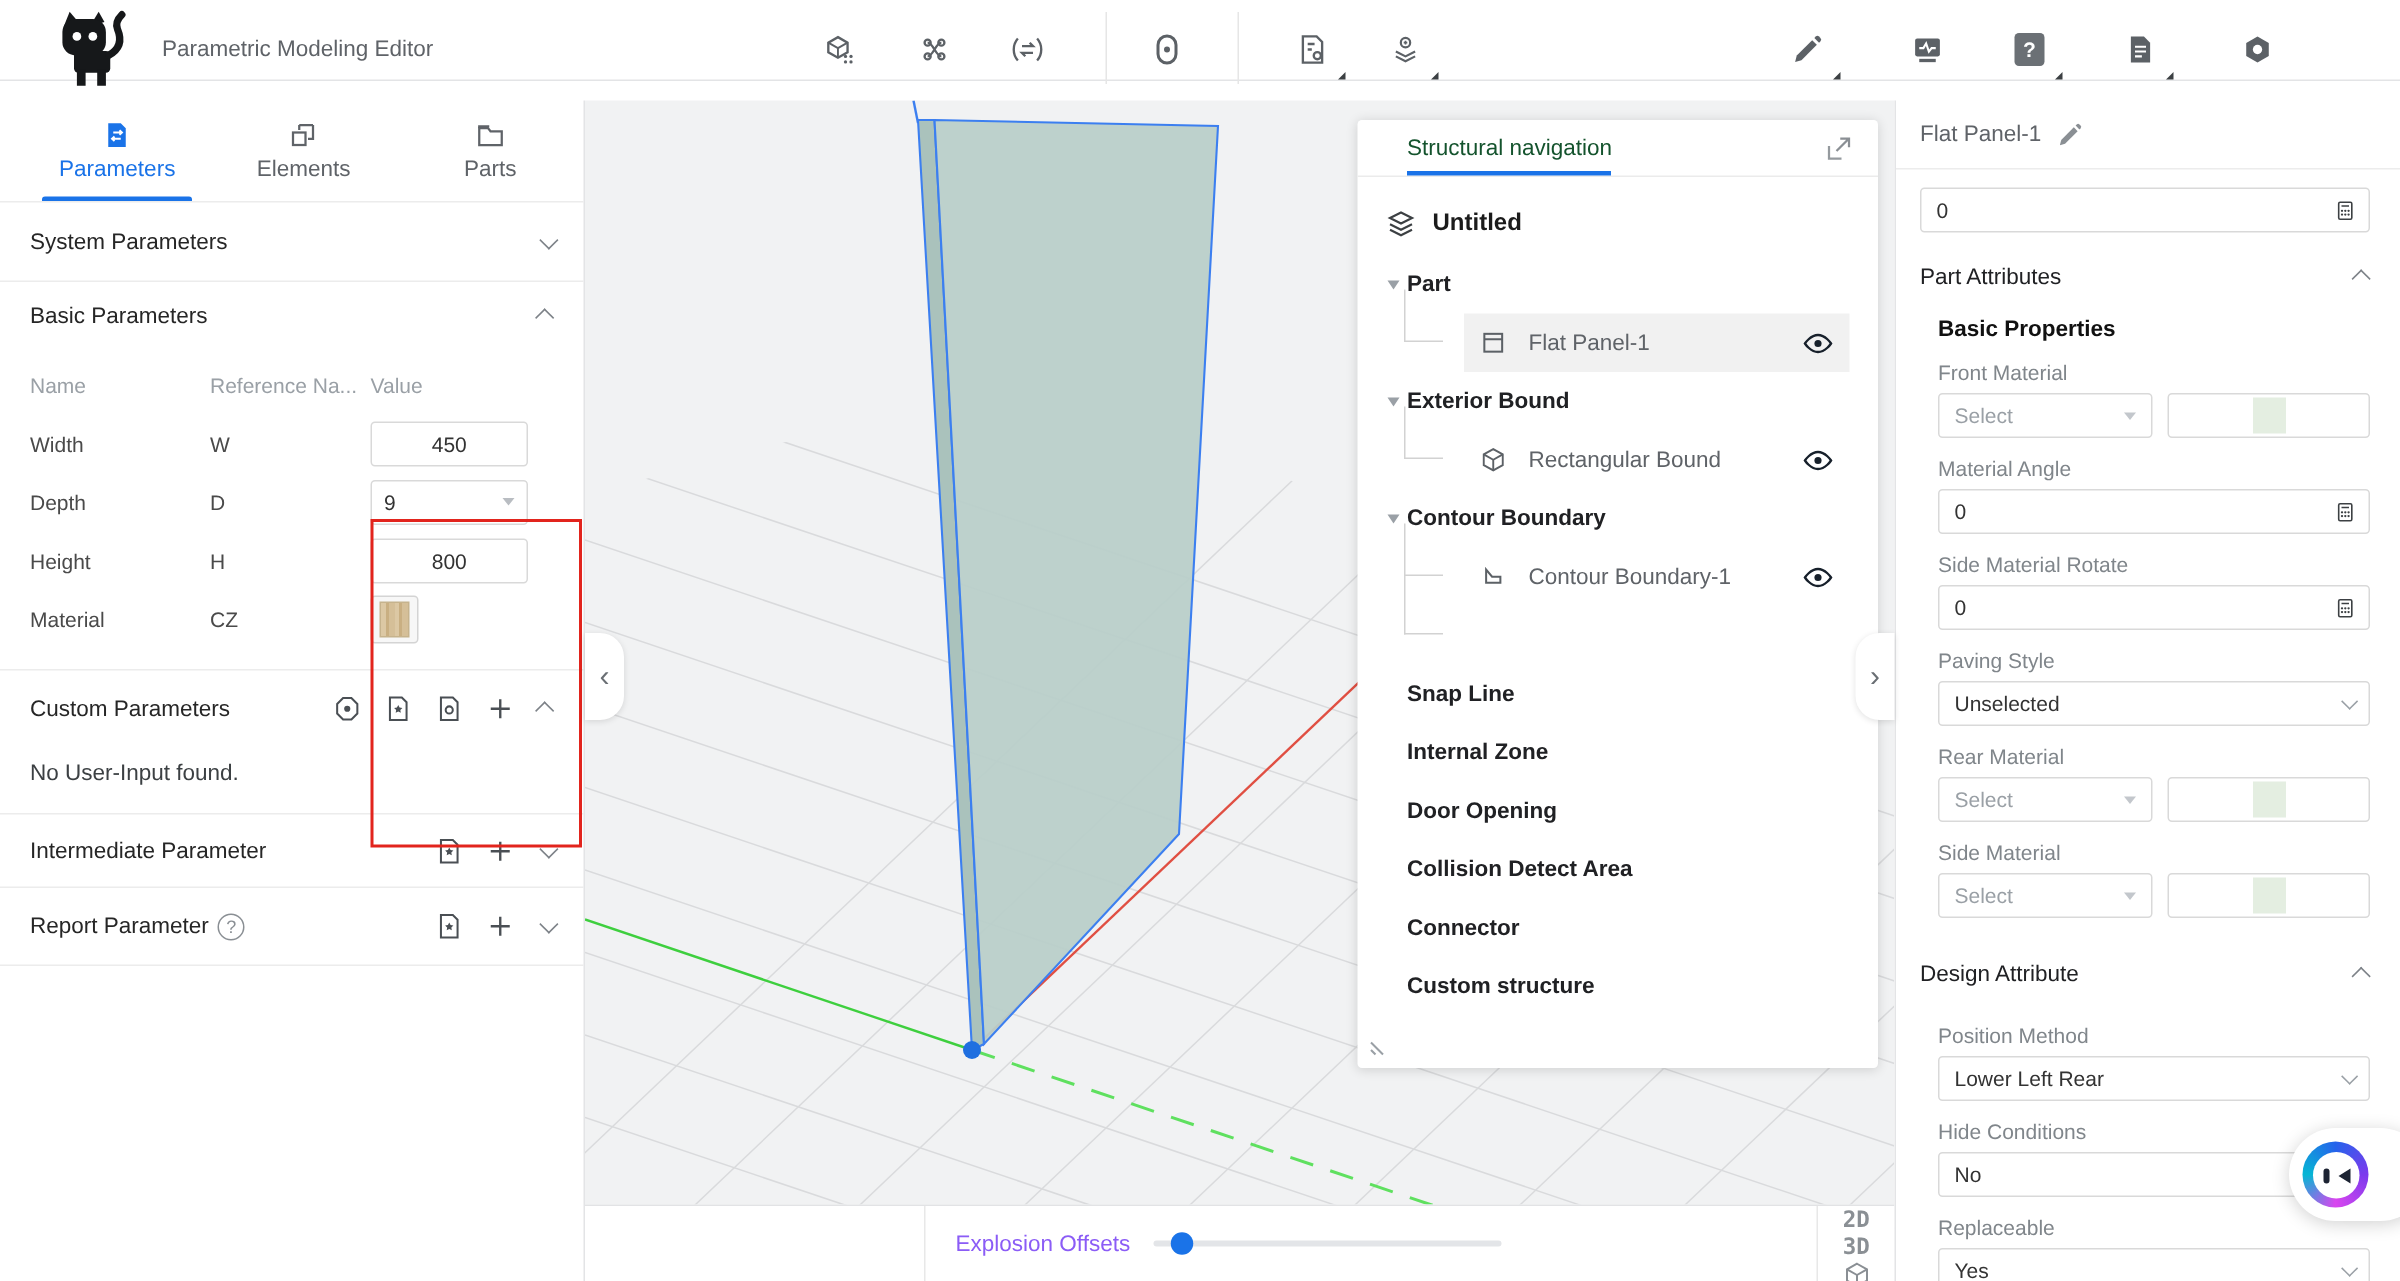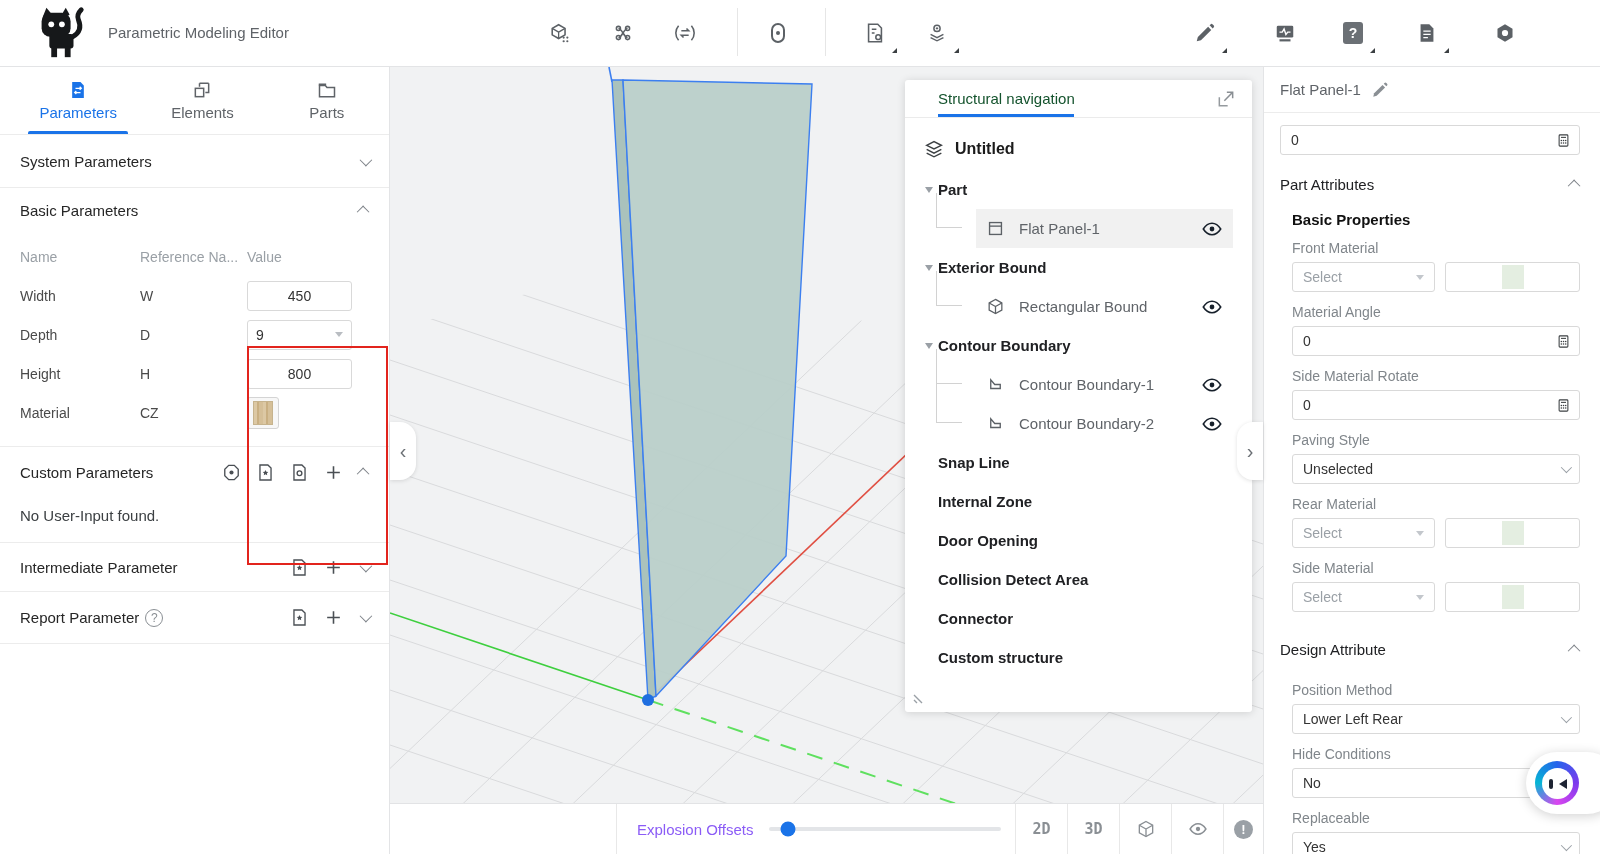--- a/index.html
+++ b/index.html
@@ -1,20 +1,20 @@
 <!DOCTYPE html>
 <html><head>
 <meta charset="utf-8">
 <style>
   * { margin:0; padding:0; box-sizing:border-box; }
   html,body { width:1600px; height:854px; overflow:hidden; background:#fff;
     font-family:"Liberation Sans", sans-serif; color:#3c4043; }
 
   
-  #topbar { position:absolute; left:0; top:0; width:1600px; height:67px; background:#fff;
+  #topbar { position:absolute; left:0; top:0; width:1600px; height:54px; background:#fff;
     border-bottom:1px solid #e3e4e6; z-index:30; }
   #logo { position:absolute; left:30px; top:4px; }
   #app-title { position:absolute; left:108px; top:24px; font-size:15px; color:#5f6368; }
   .tb-ic { position:absolute; top:18px; width:30px; height:30px; display:flex; align-items:center;
     justify-content:center; color:#5c6166; cursor:pointer; }
   .tb-ic svg { width:22px; height:22px; }
   .tb-caret { position:absolute; right:-7px; bottom:-5px; width:0; height:0;
     border-left:5px solid transparent; border-bottom:5px solid #3c4043; }
   .tb-div { position:absolute; top:8px; width:1px; height:48px; background:#e6e6e6; }
   .pill0 { width:14px; height:20px; border:2px solid #5c6166; border-radius:8px; position:relative; }
@@ -78,21 +78,21 @@
 
   
   #bbar { position:absolute; left:0; right:0; bottom:0; height:51px; background:#fff;
     border-top:1px solid #e2e3e5; display:flex; align-items:center; z-index:11; }
   #bbar-spacer { width:227px; align-self:stretch; border-right:1px solid #e8e8e8; }
   #bbar-label { margin-left:20px; font-size:15px; color:#8b5cf6; white-space:nowrap; }
   #slider { width:232px; margin-left:16px; position:relative; height:4px; background:#e3e5e8;
     border-radius:2px; cursor:pointer; }
   #slider-knob { position:absolute; left:8%; top:50%; transform:translate(-50%,-50%); width:15px;
     height:15px; border-radius:50%; background:#1a73e8; }
-  #bbar-btns { margin-left:auto; display:flex; align-self:stretch; }
+  #bbar-btns { margin-left:auto; display:flex; align-self:stretch;flex-direction:column; }
   .bbtn { width:52px; border-left:1px solid #e8e8e8; display:flex; align-items:center;
     justify-content:center; color:#8a8f94; font-size:15px; font-weight:bold; cursor:pointer;
     font-family:"DejaVu Sans Mono", monospace; }
   .bbtn svg { width:20px; height:20px; }
   .warn-circle { width:19px; height:19px; border-radius:50%; background:#9aa0a6; color:#fff;
     font-size:13px; font-weight:bold; display:flex; align-items:center; justify-content:center; }
 
   
   #navpanel { position:absolute; left:905px; top:80px; width:347px; height:632px; background:#fff;
     border-radius:3px; box-shadow:0 1px 8px rgba(0,0,0,.14); z-index:20; }
@@ -617,29 +617,20 @@
             <use href="#s-contour"></use>
           </svg>
         <span class="nchild-label">Contour Boundary-1</span>
         <svg class="eye-btn">
             <use href="#s-eye"></use>
           </svg>
       </div>
     </div>
     <div class="nrow nchild">
       <span class="nconn" style="top:-20px;height:39px"></span>
-      <div class="nchild-content">
-        <svg class="obj">
-            <use href="#s-contour"></use>
-          </svg>
-        <span class="nchild-label">Contour Boundary-2</span>
-        <svg class="eye-btn">
-            <use href="#s-eye"></use>
-          </svg>
-      </div>
     </div>
     <div class="nrow">
       <span class="nitem-label">Snap Line</span>
     </div>
     <div class="nrow">
       <span class="nitem-label">Internal Zone</span>
     </div>
     <div class="nrow">
       <span class="nitem-label">Door Opening</span>
     </div>

